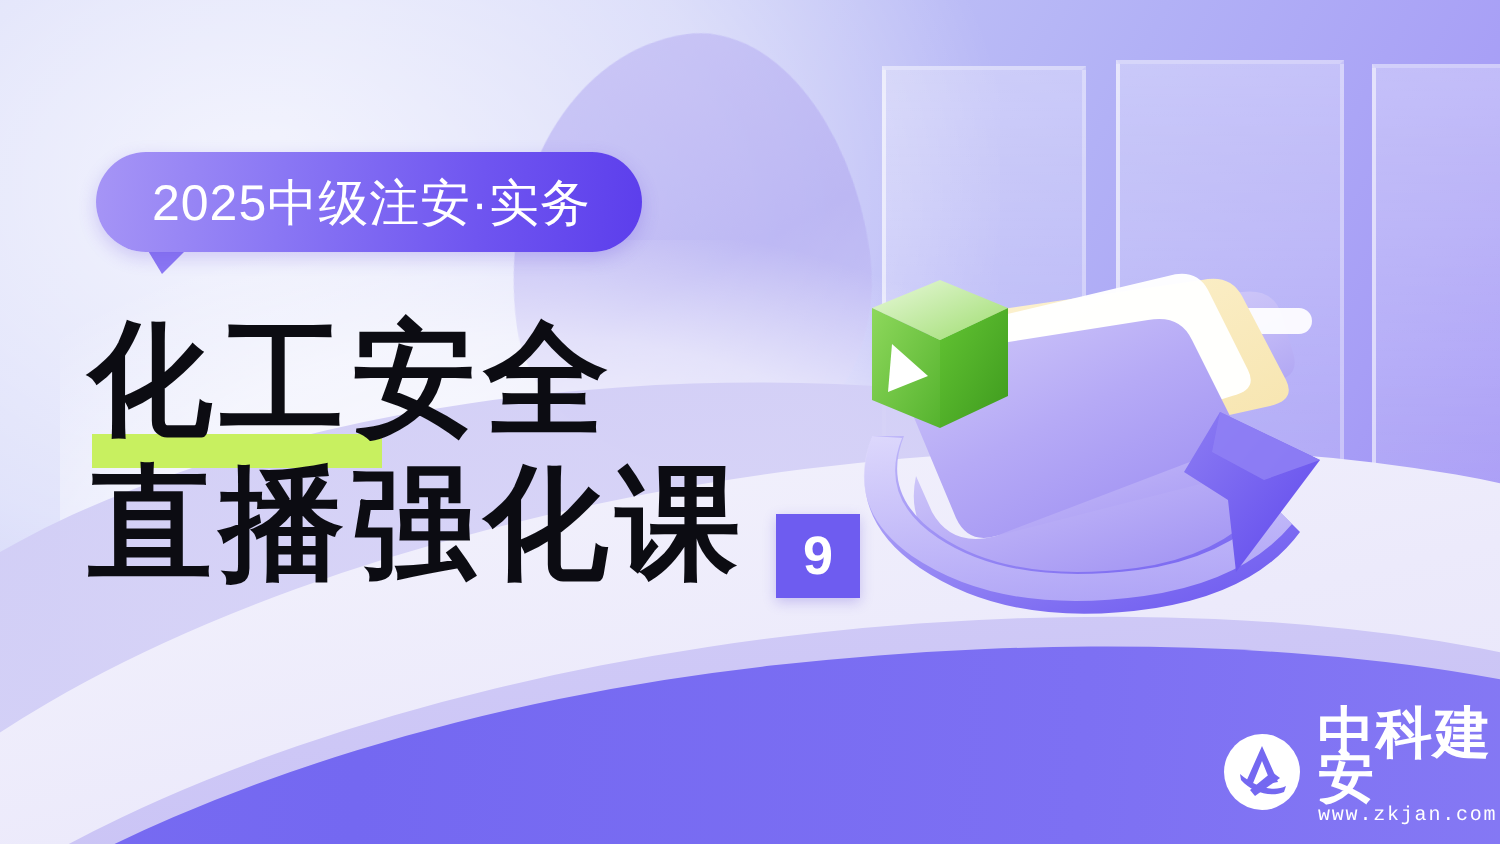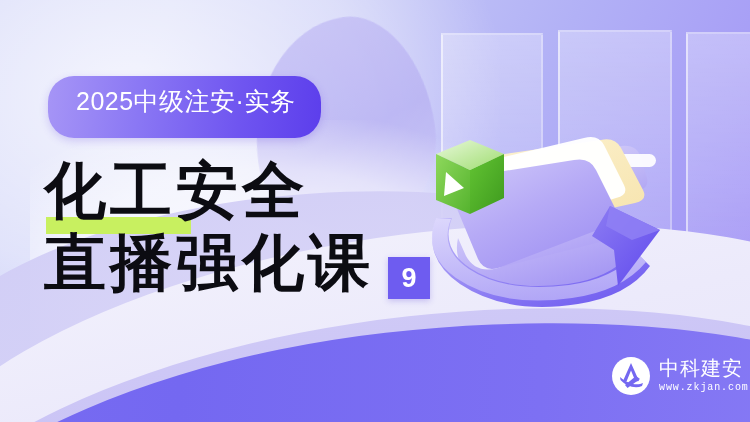--- a/index.html
+++ b/index.html
@@ -92,21 +92,21 @@
     background: linear-gradient(100deg, #7b6ef2 0%, #7468f1 30%, #7d70f3 62%, #8c80f5 100%);
     border-radius: 50% 50% 0 0 / 96% 74% 0 0;
     transform: rotate(-6.4deg);
   }
 
   
   .badge-pill {
     position: absolute;
     left: 48px; top: 76px;
     height: 50px;
-    padding: 0 26px 12px 28px;
+    padding: 0 26px 0 28px;
     display: flex;
     align-items: center;
     border-radius: 26px;
     background: linear-gradient(96deg, #a695f6 0%, #8a77f4 34%, #6f55f0 70%, #5c3eec 100%);
     box-shadow: 0 3px 9px rgba(90,60,220,0.22);
     z-index: 6;
   }
   .badge-pill-text {
     color: #ffffff;
     font-size: 25px;
@@ -179,22 +179,22 @@
     position: absolute;
     left: 611px; top: 356px;
     display: flex;
     align-items: center;
     z-index: 9;
   }
   .logo-mark { width: 40px; height: 40px; flex: none; }
   .logo-text { margin-left: 8px; }
   .logo-name {
     color: #ffffff;
-    font-size: 20px;
-    font-weight: normal;
+    font-size: 28px;
+    font-weight: bold;
     letter-spacing: 1px;
     line-height: 22px;
     font-family: "Liberation Sans", "DejaVu Sans", sans-serif;
   }
   .logo-url {
     color: #ffffff;
     font-size: 10px;
     letter-spacing: 0.9px;
     line-height: 14px;
     margin-top: 2px;

